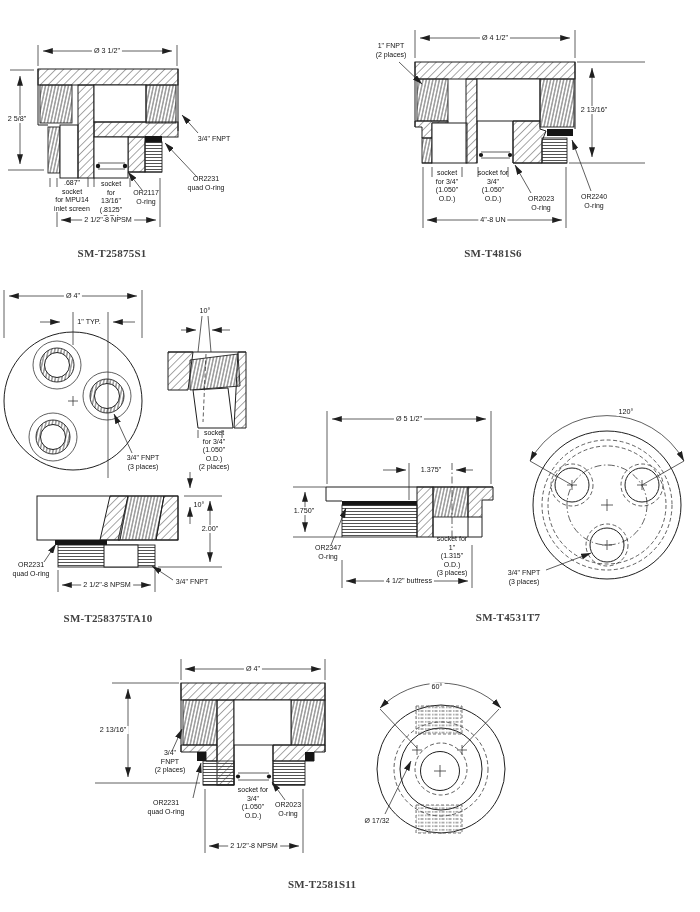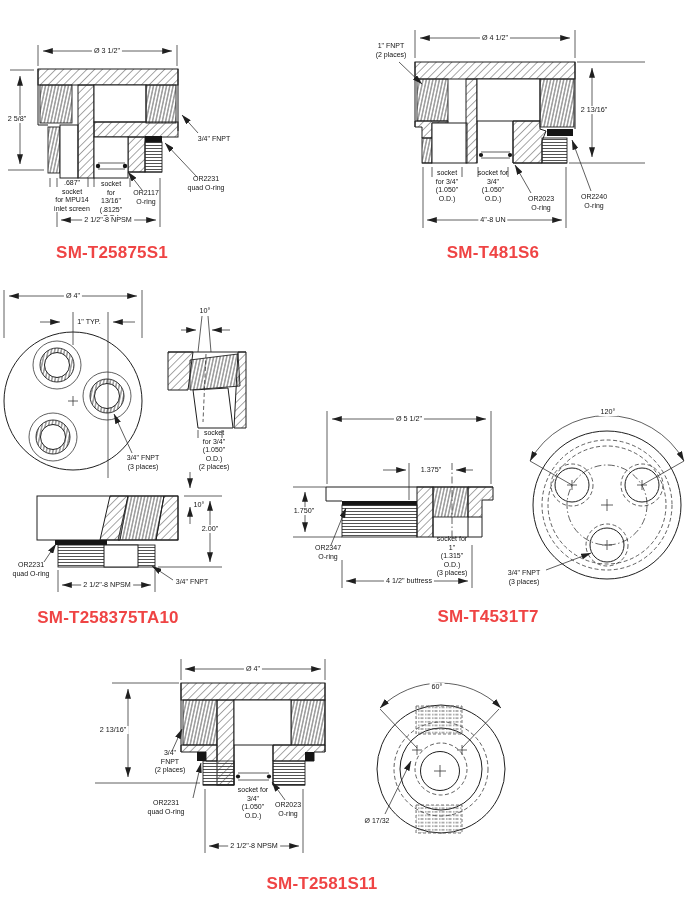--- a/index.html
+++ b/index.html
@@ -13,22 +13,22 @@
   .thrh{fill:url(#thrH);stroke:#1f1f1f;stroke-width:0.9;}
   .thrd{fill:url(#thrD);stroke:#555;stroke-width:0.8;stroke-dasharray:3 2;}
   .wht{fill:#ffffff;stroke:#1f1f1f;stroke-width:1;}
   .blk{fill:#151515;stroke:none;}
   .dsh{stroke-dasharray:4 2.5;}
   .cl {stroke-dasharray:7 2.5 1.5 2.5;}
   .lbl{position:absolute;transform:translate(-50%,-50%);font-size:7px;line-height:1.22;
        color:#141414;text-align:center;white-space:pre-line;}
   .dim{position:absolute;transform:translate(-50%,-50%);font-size:7.2px;line-height:1.1;
        color:#141414;text-align:center;white-space:nowrap;background:#fff;padding:0 2px;}
-  .pn {position:absolute;transform:translate(-50%,-50%);font-size:17px;font-weight:bold;
-       color:#ef4444;white-space:nowrap;letter-spacing:.2px;}
+  .pn {position:absolute;transform:translate(-50%,-50%);font-size:11px;font-weight:bold;
+       color:#404040;white-space:nowrap;letter-spacing:.2px;font-family:Liberation Serif, serif;}
 </style>
 </head>
 <body>
 
 <div id="page">
 
 <svg id="gfx" width="700" height="912" viewBox="0 0 700 912">
   <defs>
     <marker id="ah" viewBox="0 0 10 6" refX="9.8" refY="3" markerWidth="10" markerHeight="6" markerUnits="userSpaceOnUse" orient="auto-start-reverse">
       <path d="M0,0 L10,3 L0,6 Z" fill="#1f1f1f"></path>
@@ -356,24 +356,24 @@
 <div class="dim" style="left:431px;top:470px">1.375"</div>
 <div class="dim" style="left:304px;top:511px">1.750"</div>
 <div class="lbl" style="left:328px;top:553px">OR2347
 O-ring</div>
 <div class="lbl" style="left:452px;top:556px">socket for
 1"
 (1.315"
 O.D.)
 (3 places)</div>
 <div class="dim" style="left:409px;top:581px">4 1/2" buttress</div>
-<div class="dim" style="left:608px;top:412px">120°</div>
+<div class="dim" style="left:626px;top:412px">120°</div>
 <div class="lbl" style="left:524px;top:578px">3/4" FNPT
 (3 places)</div>
-<div class="pn" style="left:488px;top:617px">SM-T4531T7</div>
+<div class="pn" style="left:508px;top:617px">SM-T4531T7</div>
 
 <div class="dim" style="left:253px;top:669px">Ø 4"</div>
 <div class="dim" style="left:113px;top:730px">2 13/16"</div>
 <div class="lbl" style="left:170px;top:762px">3/4"
 FNPT
 (2 places)</div>
 <div class="lbl" style="left:166px;top:808px">OR2231
 quad O-ring</div>
 <div class="lbl" style="left:253px;top:803px">socket for
 3/4"

